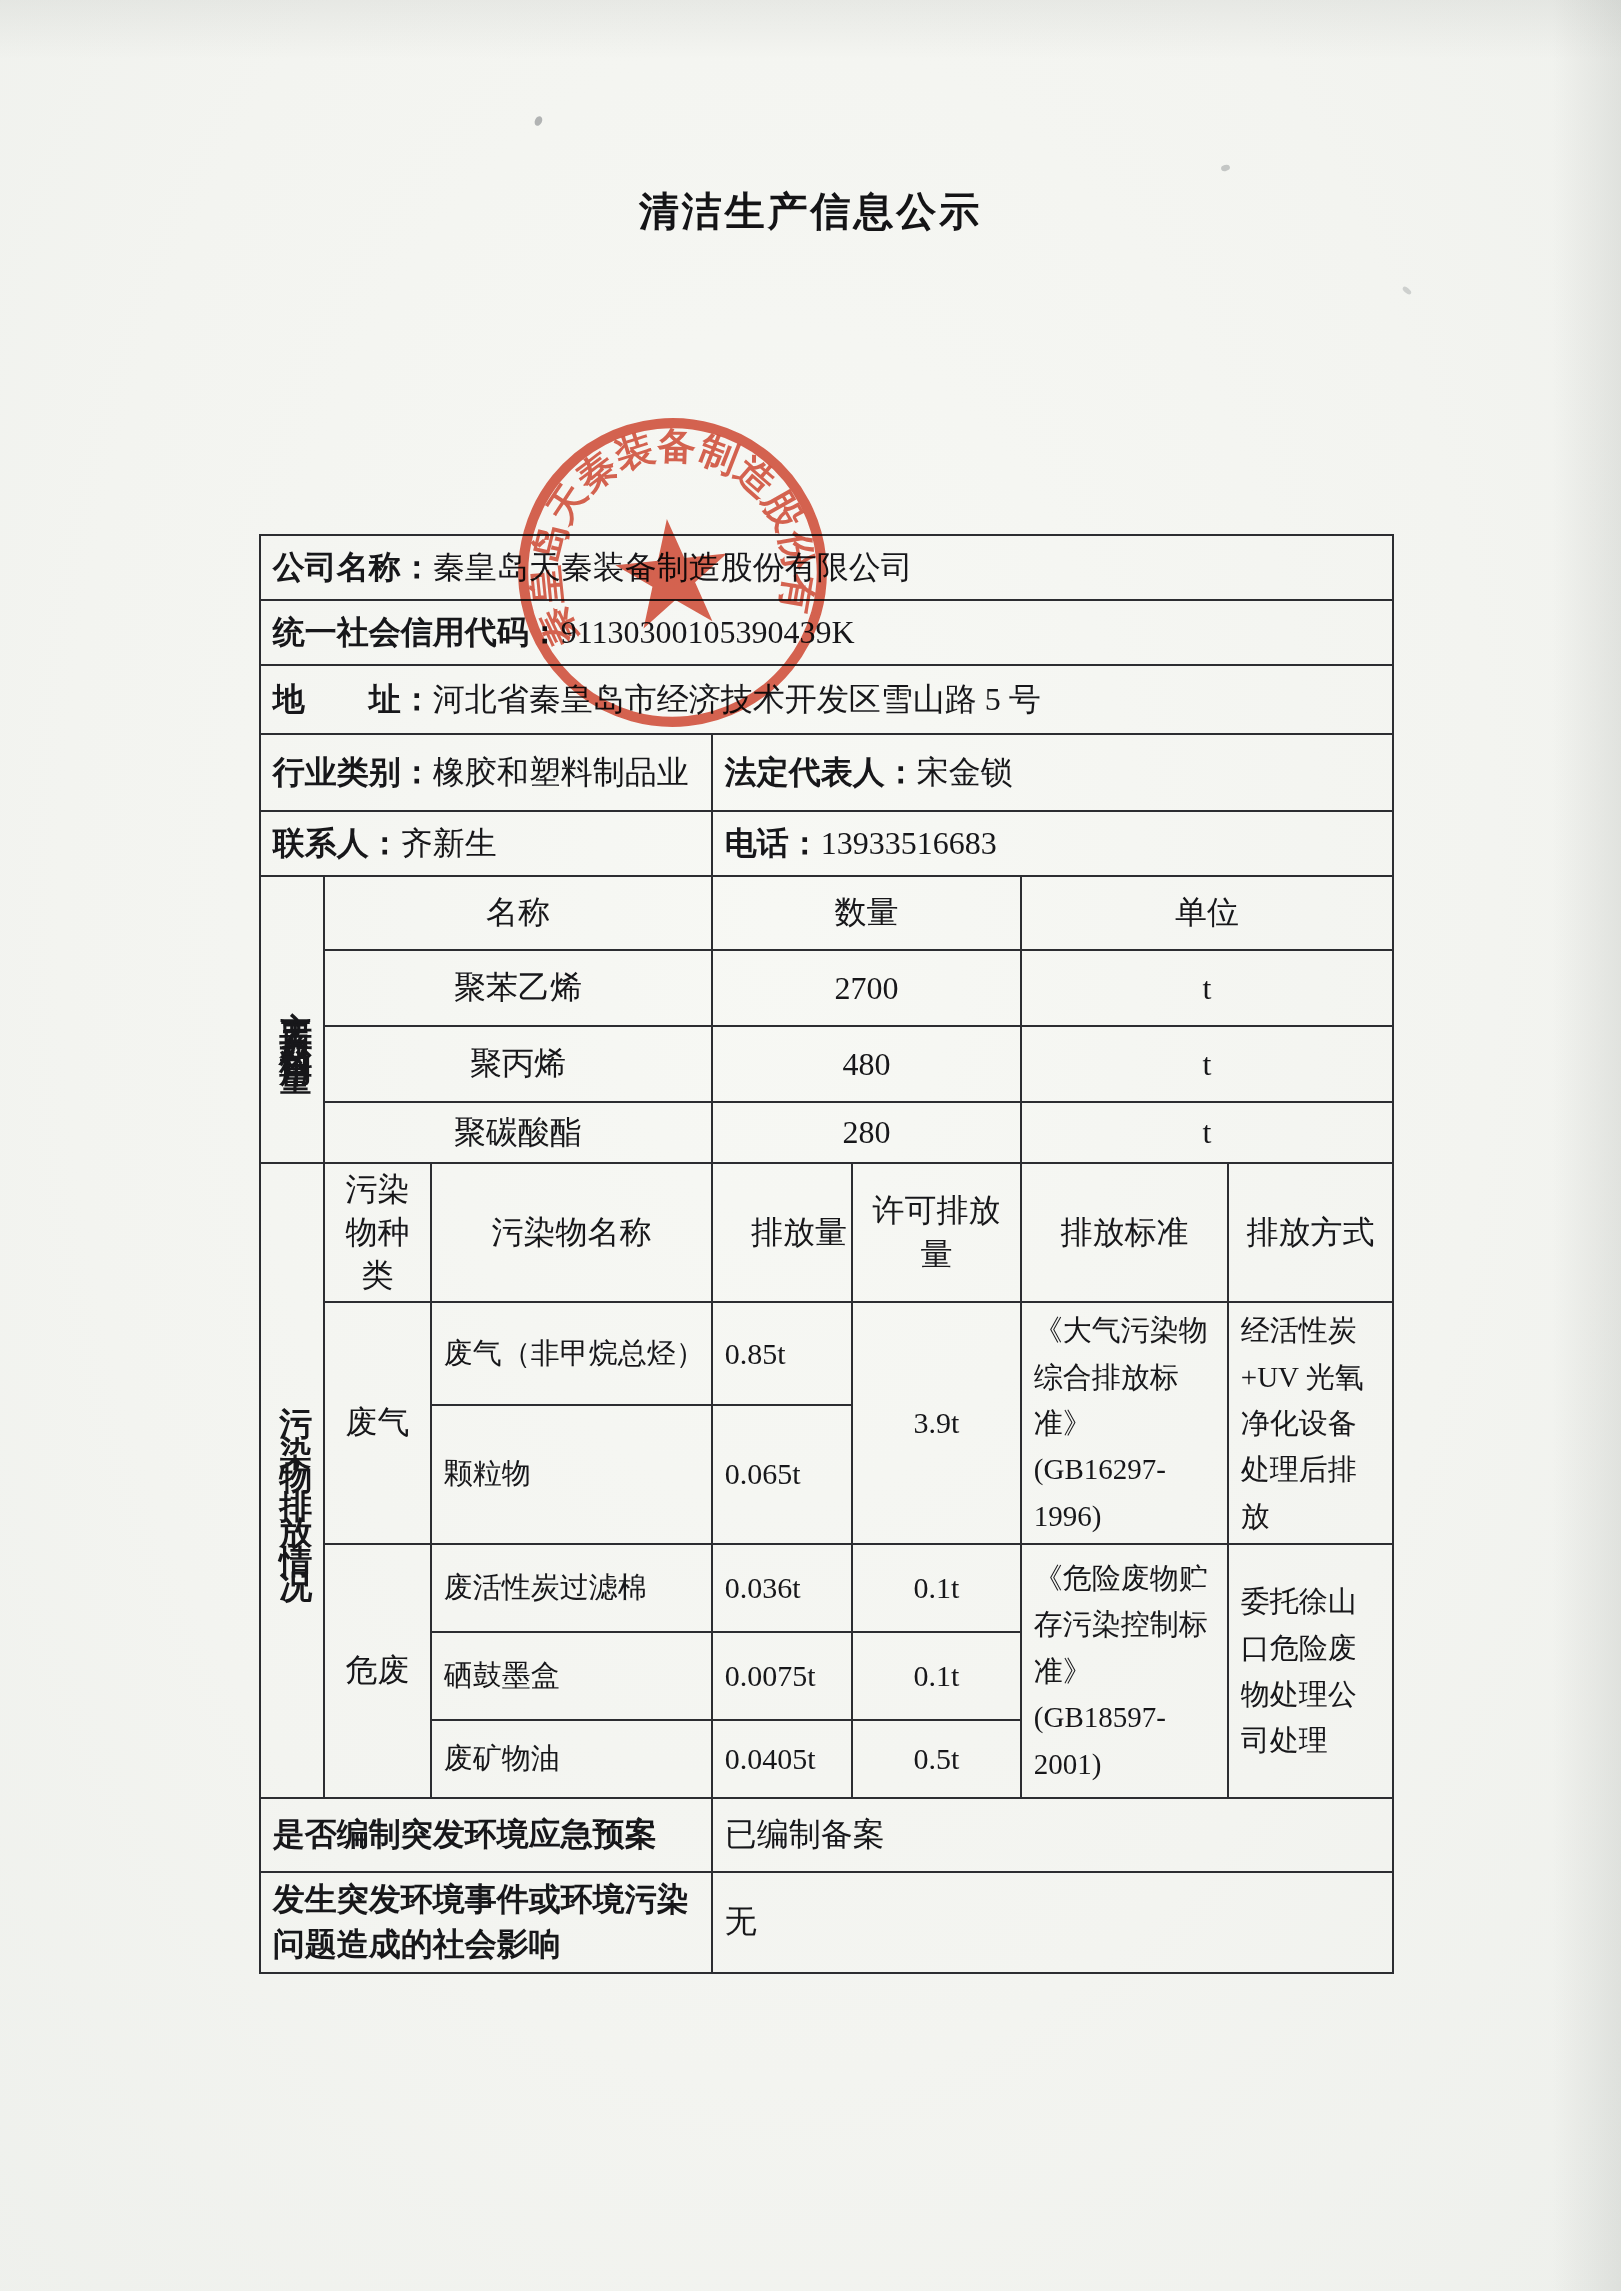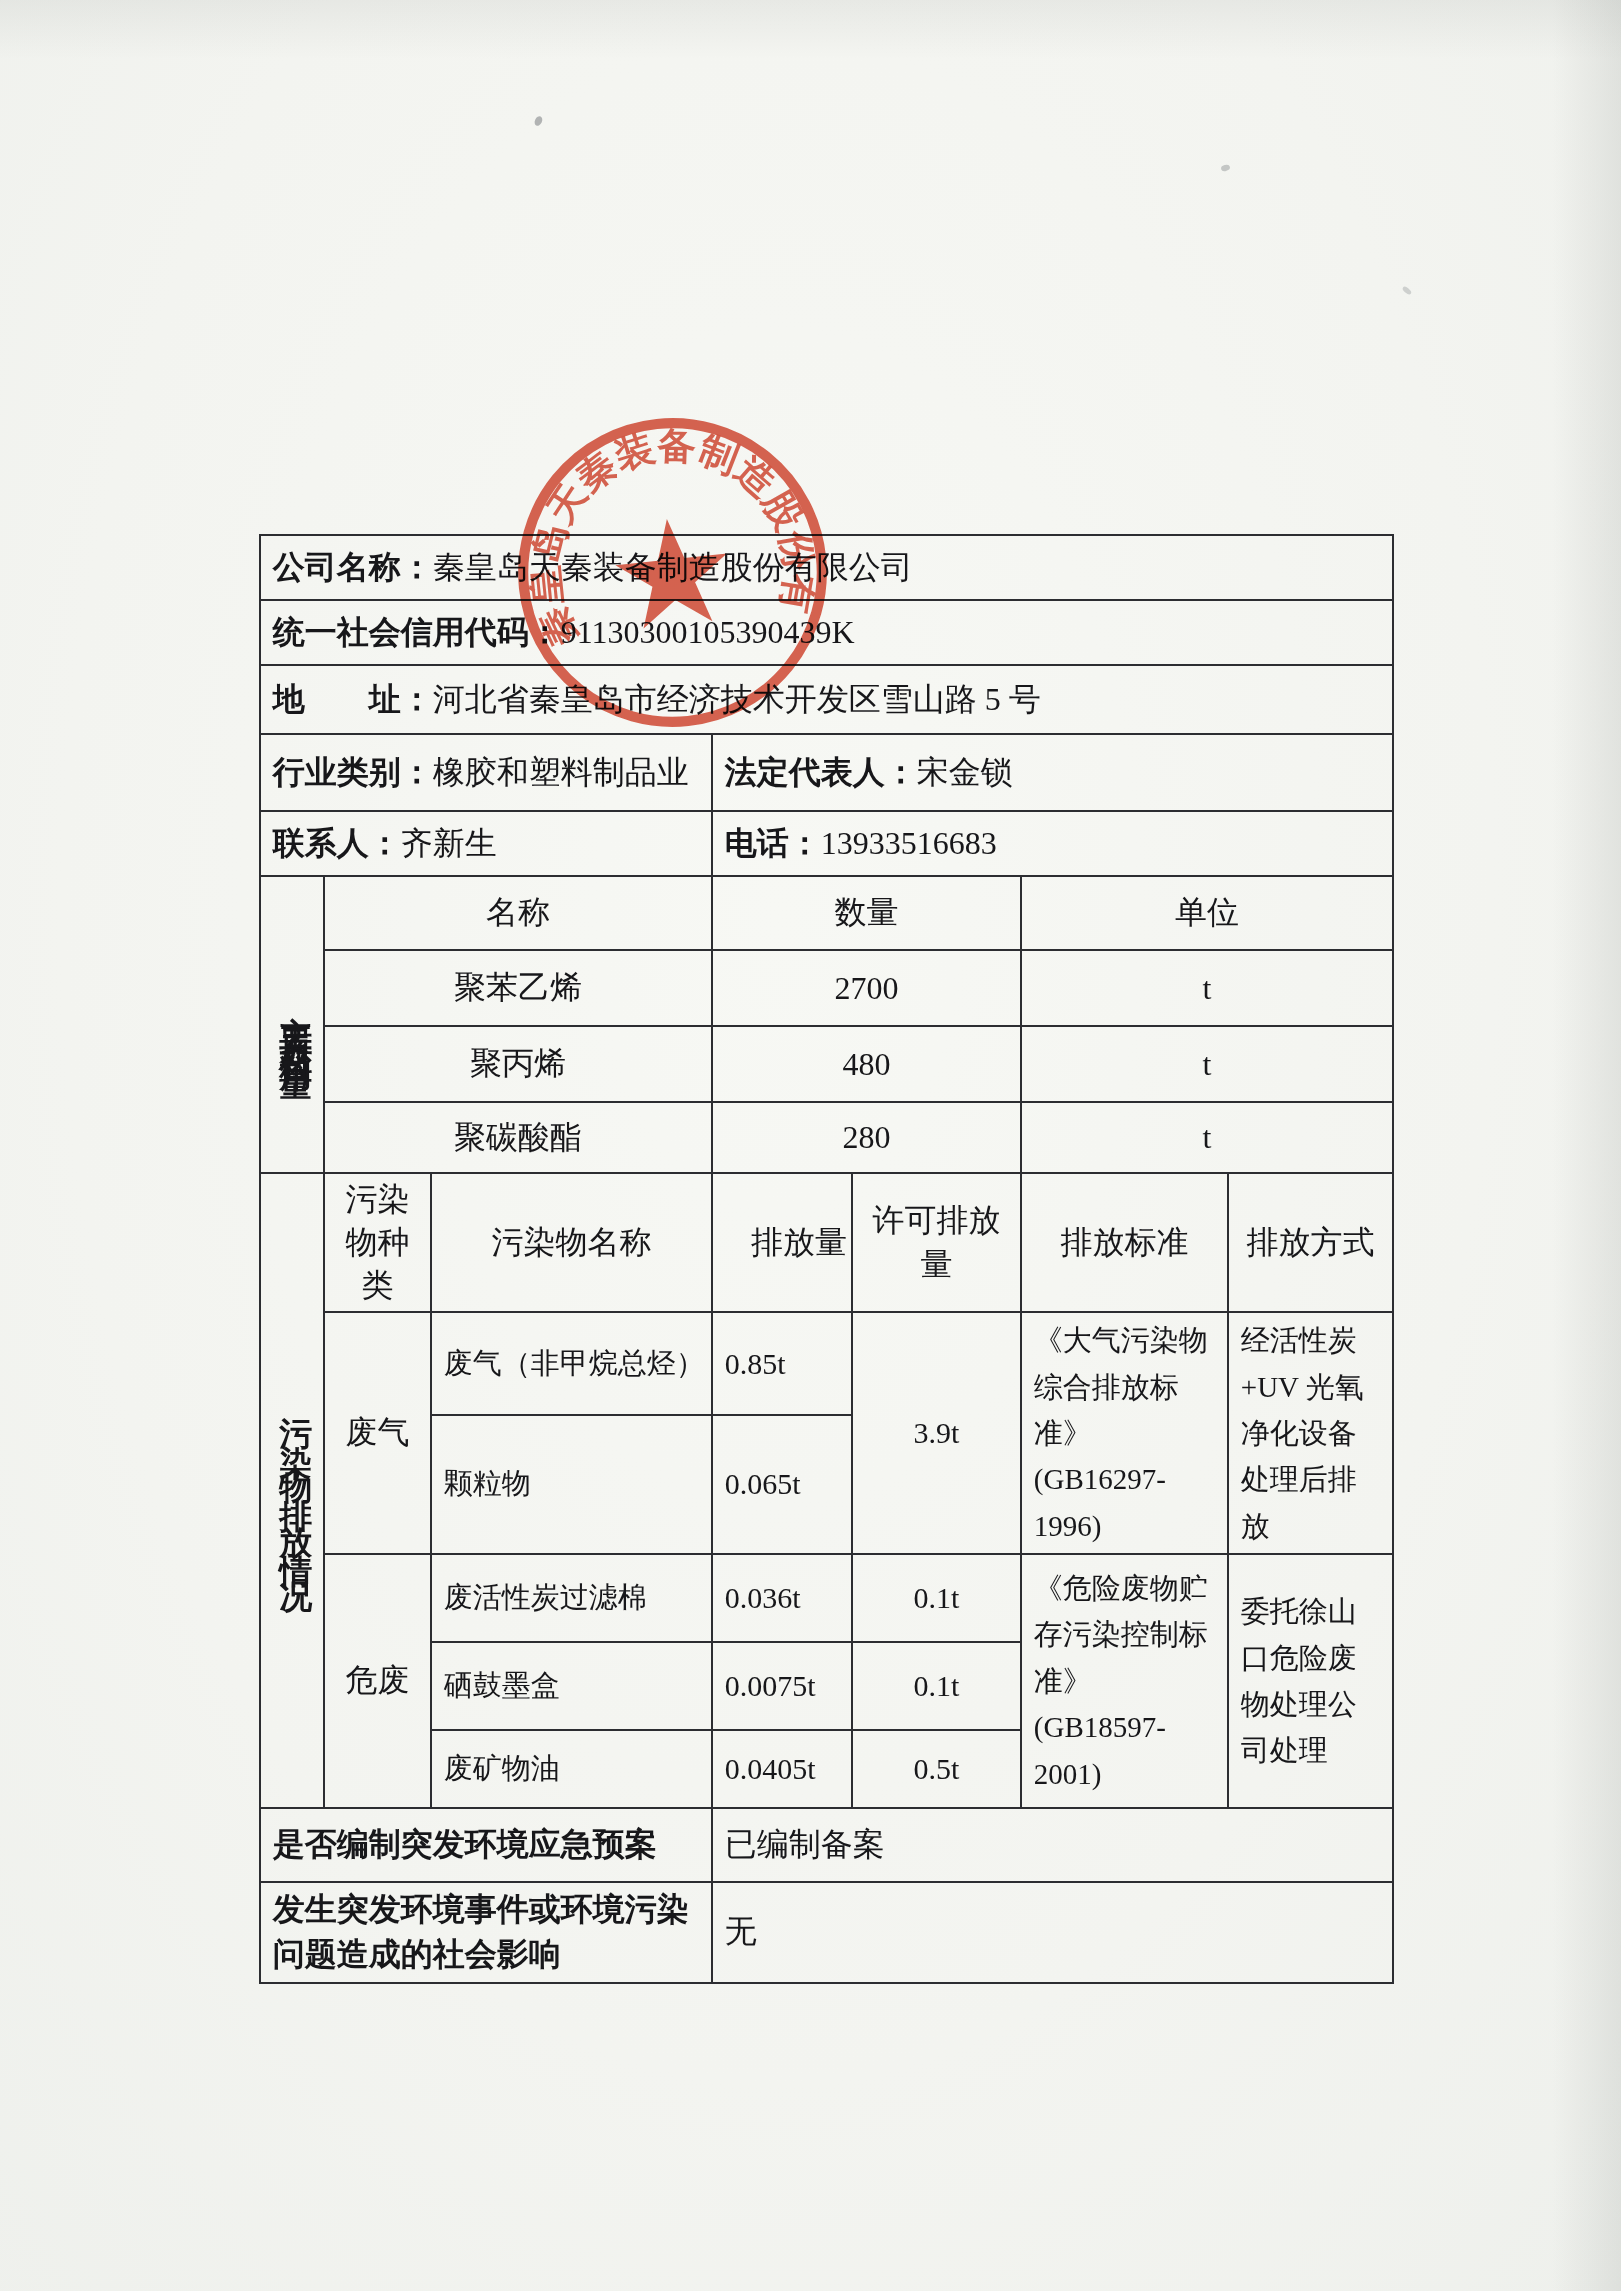--- a/index.html
+++ b/index.html
@@ -81,20 +81,21 @@
 </head>
 <body>
 
 <div class="page">
   <div class="top-shade"></div>
   <div class="edge-shade"></div>
   <div class="speck s1"></div>
   <div class="speck s2"></div>
   <div class="speck s3"></div>
 
+  <div class="title">清洁生产信息公示</div>
 
 
   <table class="doc">
     <colgroup>
       <col style="width:64px">
         <col style="width:107px">
         <col style="width:281px">
       <col style="width:140px">
         <col style="width:169px">
         <col style="width:207px">
@@ -144,21 +145,21 @@
       <tr style="height:76px">
         <td colspan="2" class="center">聚苯乙烯</td>
         <td colspan="2" class="center">2700</td>
         <td colspan="2" class="center">t</td>
       </tr>
       <tr style="height:76px">
         <td colspan="2" class="center">聚丙烯</td>
         <td colspan="2" class="center">480</td>
         <td colspan="2" class="center">t</td>
       </tr>
-      <tr style="height:71px">
+      <tr style="height:61px">
         <td colspan="2" class="center">聚碳酸酯</td>
         <td colspan="2" class="center">280</td>
         <td colspan="2" class="center">t</td>
       </tr>
 
       <tr style="height:132px">
         <td rowspan="6" class="vert">
           <span class="vtext pol">污染物排放情况</span>
         </td>
         <td class="head" style="word-break:break-all;padding:3.9px 5.9px;">污染物种类</td>

